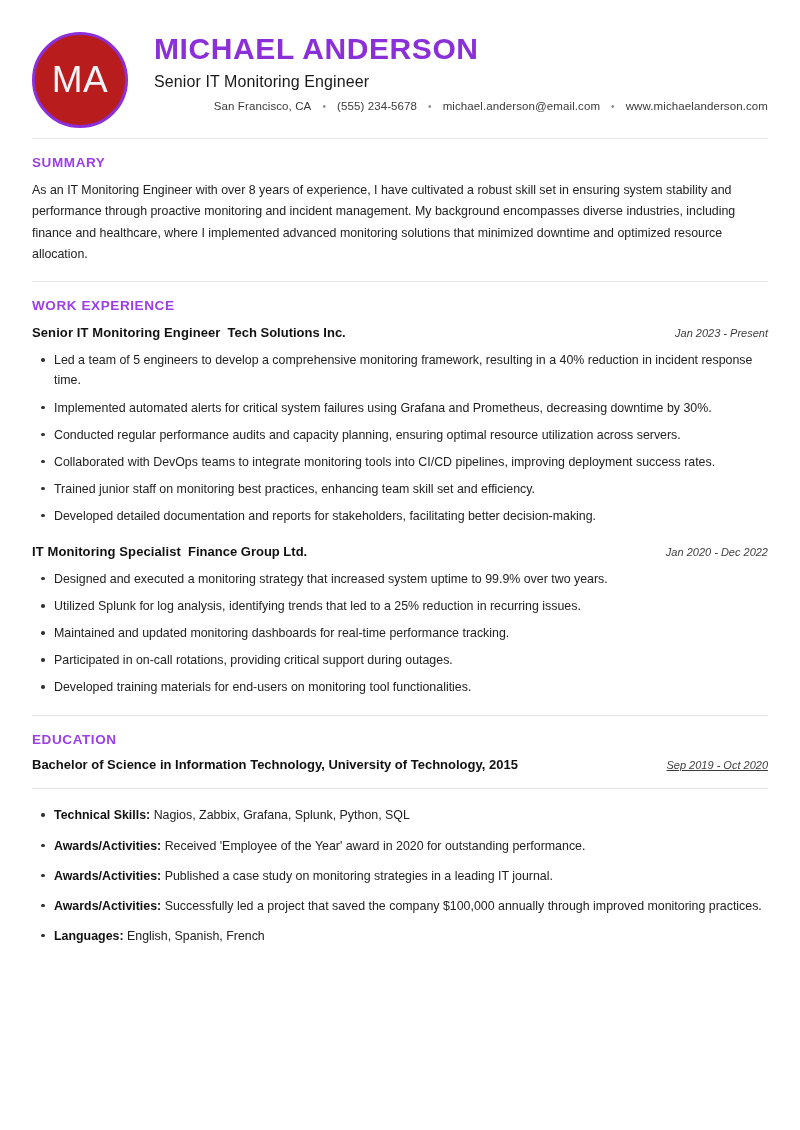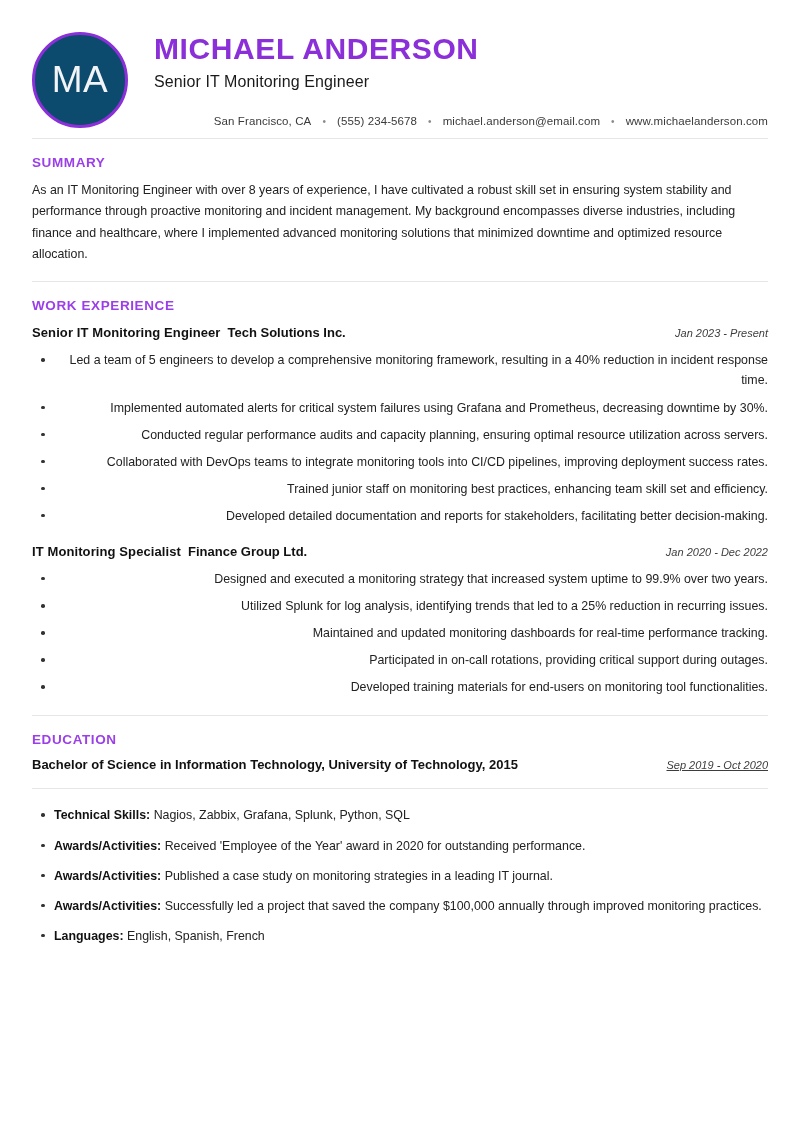--- a/index.html
+++ b/index.html
@@ -33,21 +33,21 @@
   }
   .avatar-wrap {
     flex: 0 0 auto;
     width: 102px;
     padding-top: 4px;
   }
   .avatar {
     width: 96px;
     height: 96px;
     border-radius: 50%;
-    background: #0c4a6e;
+    background: #b91c1c;
     border: 3px solid #8b2fd8;
     display: flex;
     align-items: center;
     justify-content: center;
     color: #f2f4f7;
     font-size: 37px;
     font-weight: 400;
     letter-spacing: 0.5px;
     font-family: "Liberation Sans", sans-serif;
   }
@@ -66,21 +66,21 @@
     color: #8b2fd8;
   }
   .title {
     margin: 8px 0 0 0;
     font-size: 16px;
     font-weight: 400;
     color: #1a1a1a;
     letter-spacing: 0.1px;
   }
   .contact {
-    margin-top: 24px;
+    margin-top: 9px;
     font-size: 11.5px;
     color: #3a3a3a;
     display: flex;
     justify-content: flex-end;
     align-items: center;
     flex-wrap: wrap;
     letter-spacing: 0.1px;
     text-align: right;
   }
   .contact .sep {
@@ -140,21 +140,20 @@
     font-size: 11px;
     font-style: italic;
     color: #3d3d3d;
     white-space: nowrap;
     flex: 0 0 auto;
   }
   ul.bullets {
     list-style: none;
     margin: 9px 0 0 0;
     padding: 0;
-    text-align: right;
   }
   ul.bullets li {
     position: relative;
     padding-left: 22px;
     font-size: 12.4px;
     line-height: 1.62;
     color: #222222;
     margin-bottom: 7px;
   }
   ul.bullets li:last-child { margin-bottom: 0; }

